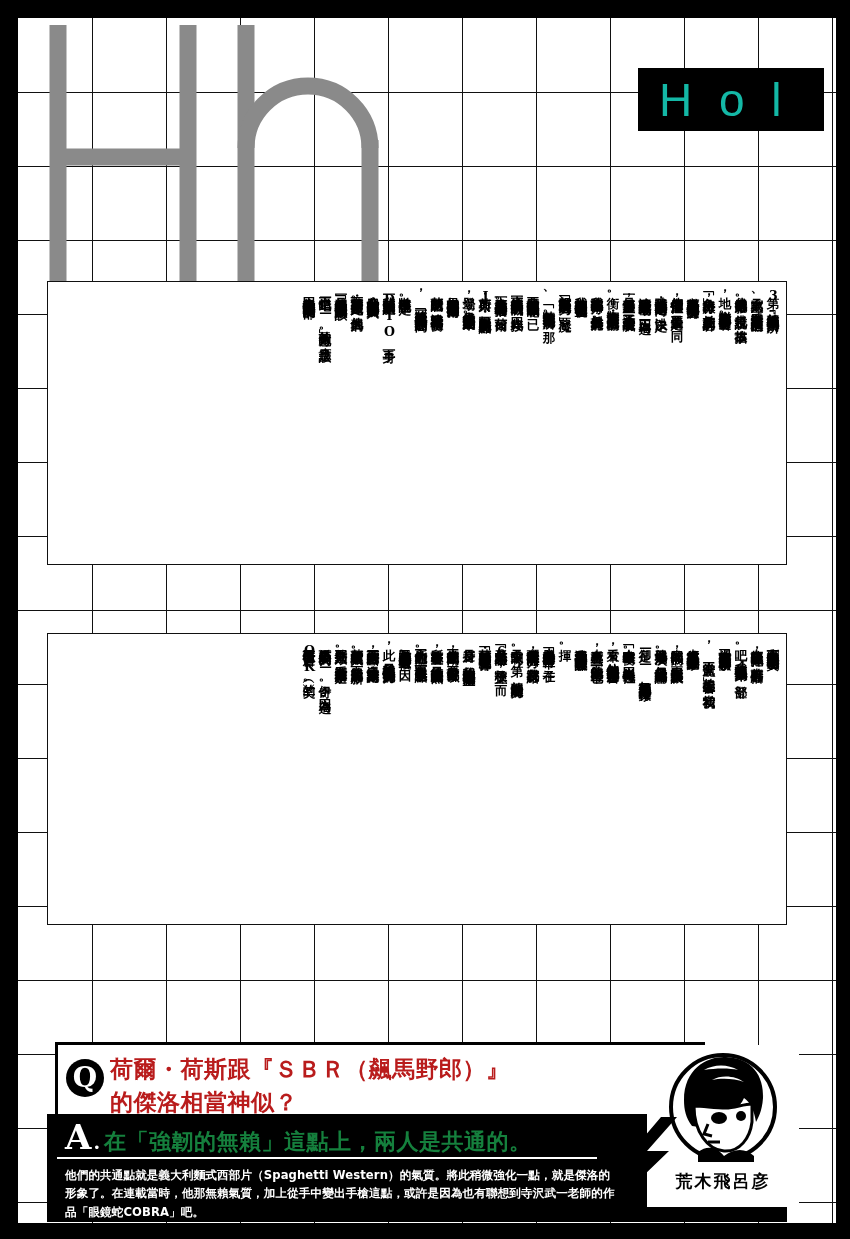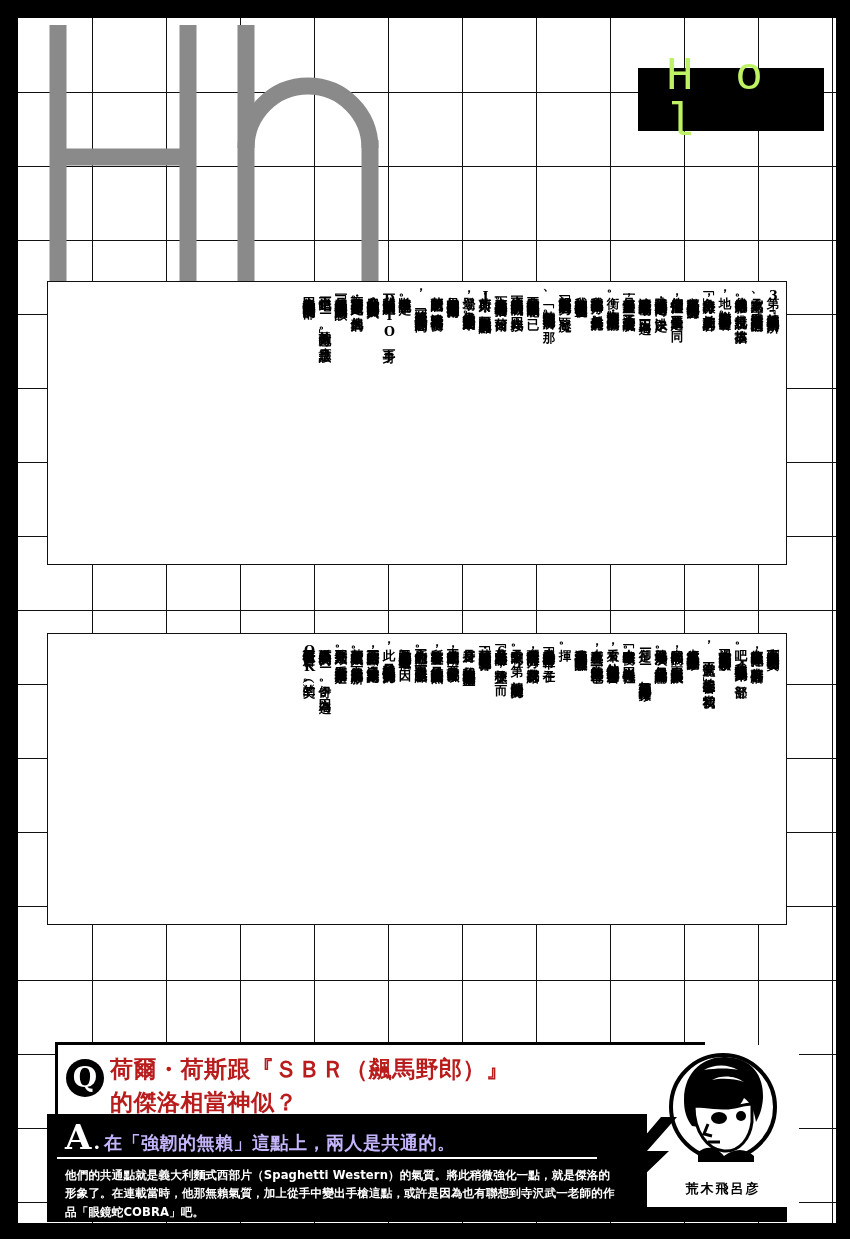--- a/index.html
+++ b/index.html
@@ -48,26 +48,26 @@
   
   #titlebox {
     position: absolute;
     left: 638px; top: 68px;
     width: 186px; height: 63px;
     background: #000;
     z-index: 6;
     display: flex; align-items: center;
   }
   #titlebox .tt {
-    color: #bef264;
-    font-family: Liberation Mono, monospace;
+    color: #14b8a6;
+    font-family: Liberation Sans, sans-serif;
     font-size: 46px;
     font-weight: 400;
     letter-spacing: 7px;
-    padding-left: 28px;
+    padding-left: 21px;
     line-height: 1;
   }
 
   
   .vblock {
     position: absolute;
     background: #fff;
     border: 1px solid #111;
     z-index: 5;
     display: flex;
@@ -181,23 +181,23 @@
     margin-right: 2px;
   }
   .adot {
     color: #fff;
     font-family: "DejaVu Serif", "Liberation Serif", serif;
     font-size: 19px;
     font-weight: 700;
     margin-right: 4px;
   }
   .atext {
-    color: #c4b5fd;
-    font-family: "DejaVu Serif", "Liberation Serif", serif;
-    font-size: 18px;
+    color: #15803d;
+    font-family: "DejaVu Serif", "Liberation Serif", serif;
+    font-size: 22px;
     font-weight: 700;
     letter-spacing: 0.5px;
     line-height: 1.1;
   }
   #afine {
     width: 556px;
     margin: 7px 0 0 8px;
     color: #fff;
     font-family: "DejaVu Sans", "Liberation Sans", sans-serif;
     font-size: 11.6px;
@@ -211,25 +211,25 @@
     position: absolute;
     left: 612px; top: 55px;
     width: 128px; height: 150px;
     z-index: 14;
     text-align: center;
   }
   #author .portrait { width: 118px; height: 114px; margin: 0 auto; }
   #author .portrait svg { display: block; width: 100%; height: 100%; }
   #author .aname {
     font-family: "DejaVu Serif", "Liberation Serif", serif;
-    font-size: 13px;
+    font-size: 17px;
     font-weight: 700;
     color: #000;
     letter-spacing: 2px;
-    margin-top: 14px;
+    margin-top: 4px;
   }
   
   #authorbg {
     position: absolute;
     left: 600px; top: 48px;
     width: 152px; height: 162px;
     background: #fff;
     z-index: 13;
   }
   

